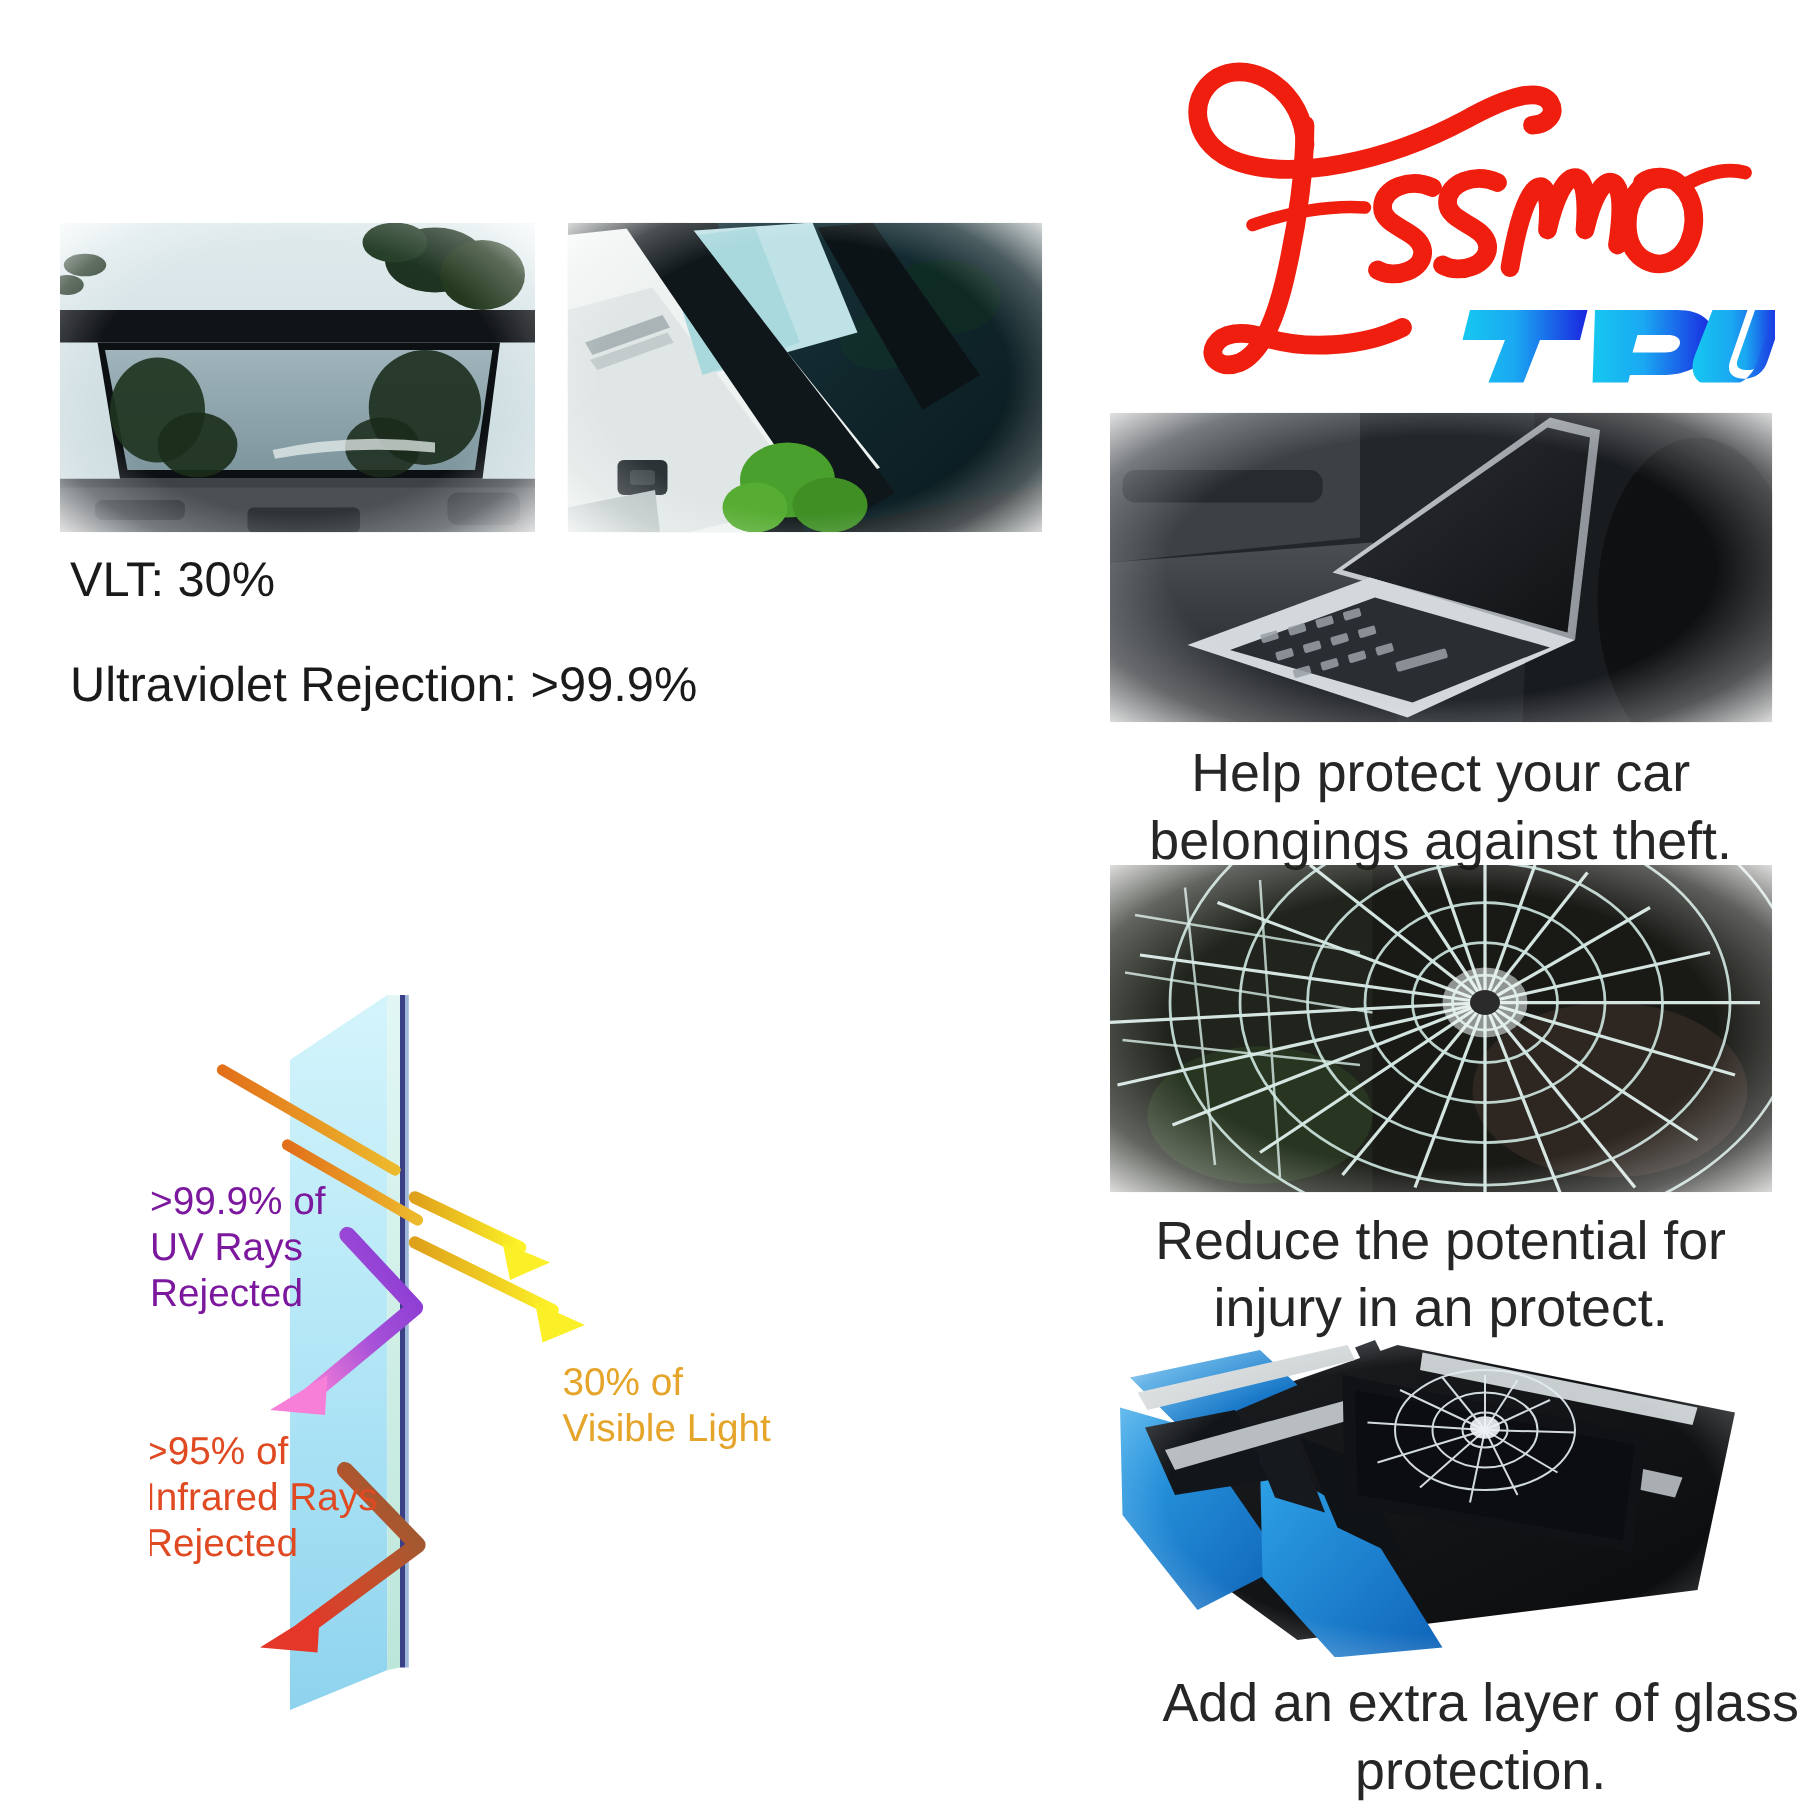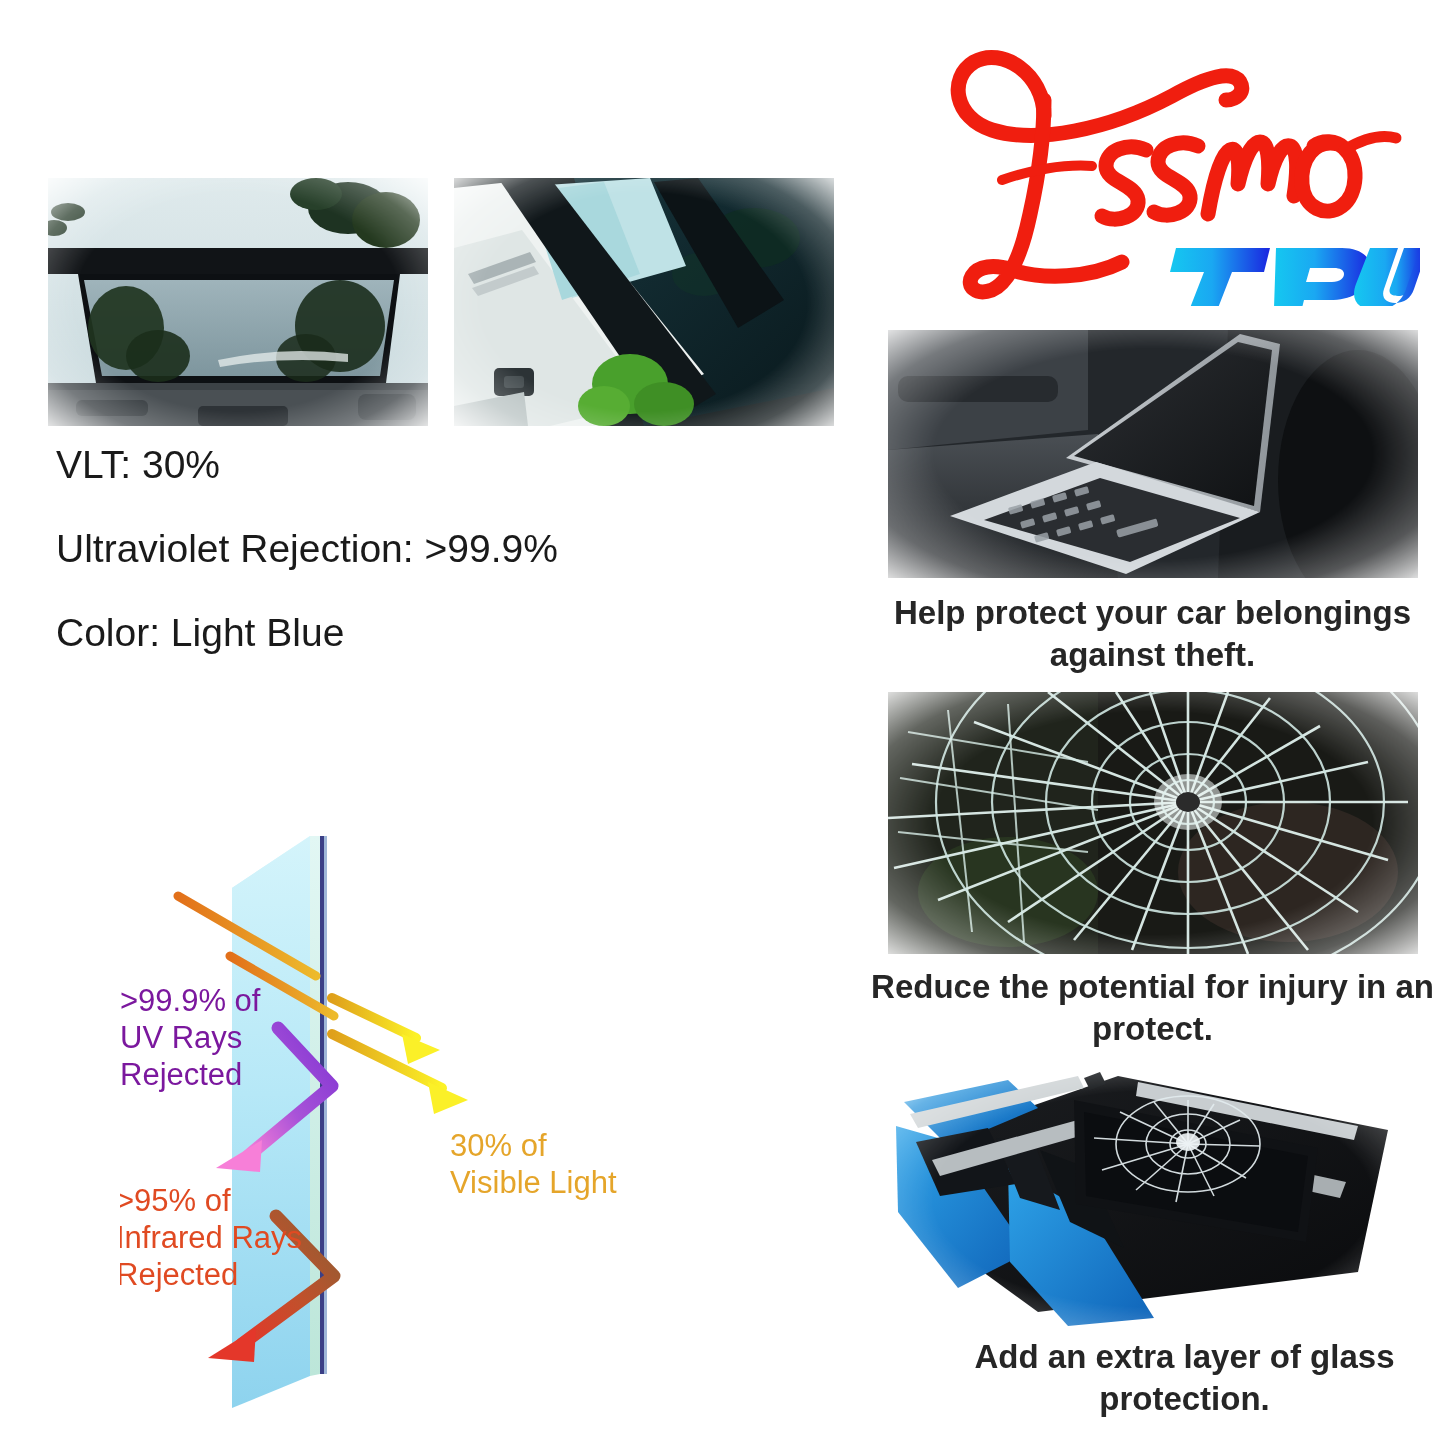--- a/index.html
+++ b/index.html
@@ -46,21 +46,21 @@
   .spec-line {
     font-size: 39px;
     line-height: 1.08;
     color: #1a1a1a;
     margin-bottom: 42px;
     white-space: nowrap;
     font-weight: 400;
   }
 
   
-  .diagram { position: absolute; left: 120px; top: 816px; width: 700px; height: 620px; }
+  .diagram { position: absolute; left: 120px; top: 776px; width: 700px; height: 620px; }
   .diagram svg { display: block; }
 
   
   .right-col { position: absolute; left: 860px; top: 0; width: 585px; height: 1445px; }
 
   .logo-wrap {
     position: absolute;
     left: 80px; top: 38px;
     width: 480px; height: 268px;
   }
@@ -73,24 +73,23 @@
     width: 530px;
     overflow: hidden;
     -webkit-mask-image: radial-gradient(ellipse 74% 76% at 50% 50%, #000 56%, rgba(0,0,0,0.7) 77%, rgba(0,0,0,0) 99%);
     mask-image: radial-gradient(ellipse 74% 76% at 50% 50%, #000 56%, rgba(0,0,0,0.7) 77%, rgba(0,0,0,0) 99%);
   }
   .caption {
     position: absolute;
     left: 10px;
     width: 565px;
     text-align: center;
-    font-size: 33px;
+    font-size: 43px;
     line-height: 1.26;
     color: #262626;
-    font-weight: bold;
   }
 
   
   .panel-theft .rphoto { top: 330px; height: 248px; }
   .panel-theft .caption { top: 592px; }
   
   .panel-injury .rphoto { top: 692px; height: 262px; }
   .panel-injury .caption { top: 966px; }
   
   .panel-glass .rphoto { top: 1072px; height: 254px; }
@@ -184,21 +183,20 @@
           <rect x="40" y="190" width="40" height="28" rx="5" fill="#2c3336"></rect>
           <rect x="50" y="198" width="20" height="12" rx="3" fill="#454d50"></rect>
           <path d="M0 228 L70 214 L74 248 L0 248 Z" fill="#b9c3c3"></path>
         </svg>
       </div>
     </div>
 
     <div class="spec-list">
       <div class="spec-line">VLT: 30%</div>
       <div class="spec-line">Ultraviolet Rejection: &gt;99.9%</div>
-      <div class="spec-line">Color: Light Blue</div>
     </div>
 
     <div class="diagram">
       <svg width="700" height="620" viewBox="0 0 700 620">
         <defs>
           <linearGradient id="gGlassFace" x1="0" y1="0" x2="0" y2="1">
             <stop offset="0" stop-color="#D4F4FB"></stop>
             <stop offset="0.45" stop-color="#B6E8F7"></stop>
             <stop offset="1" stop-color="#8ED3EE"></stop>
           </linearGradient>

